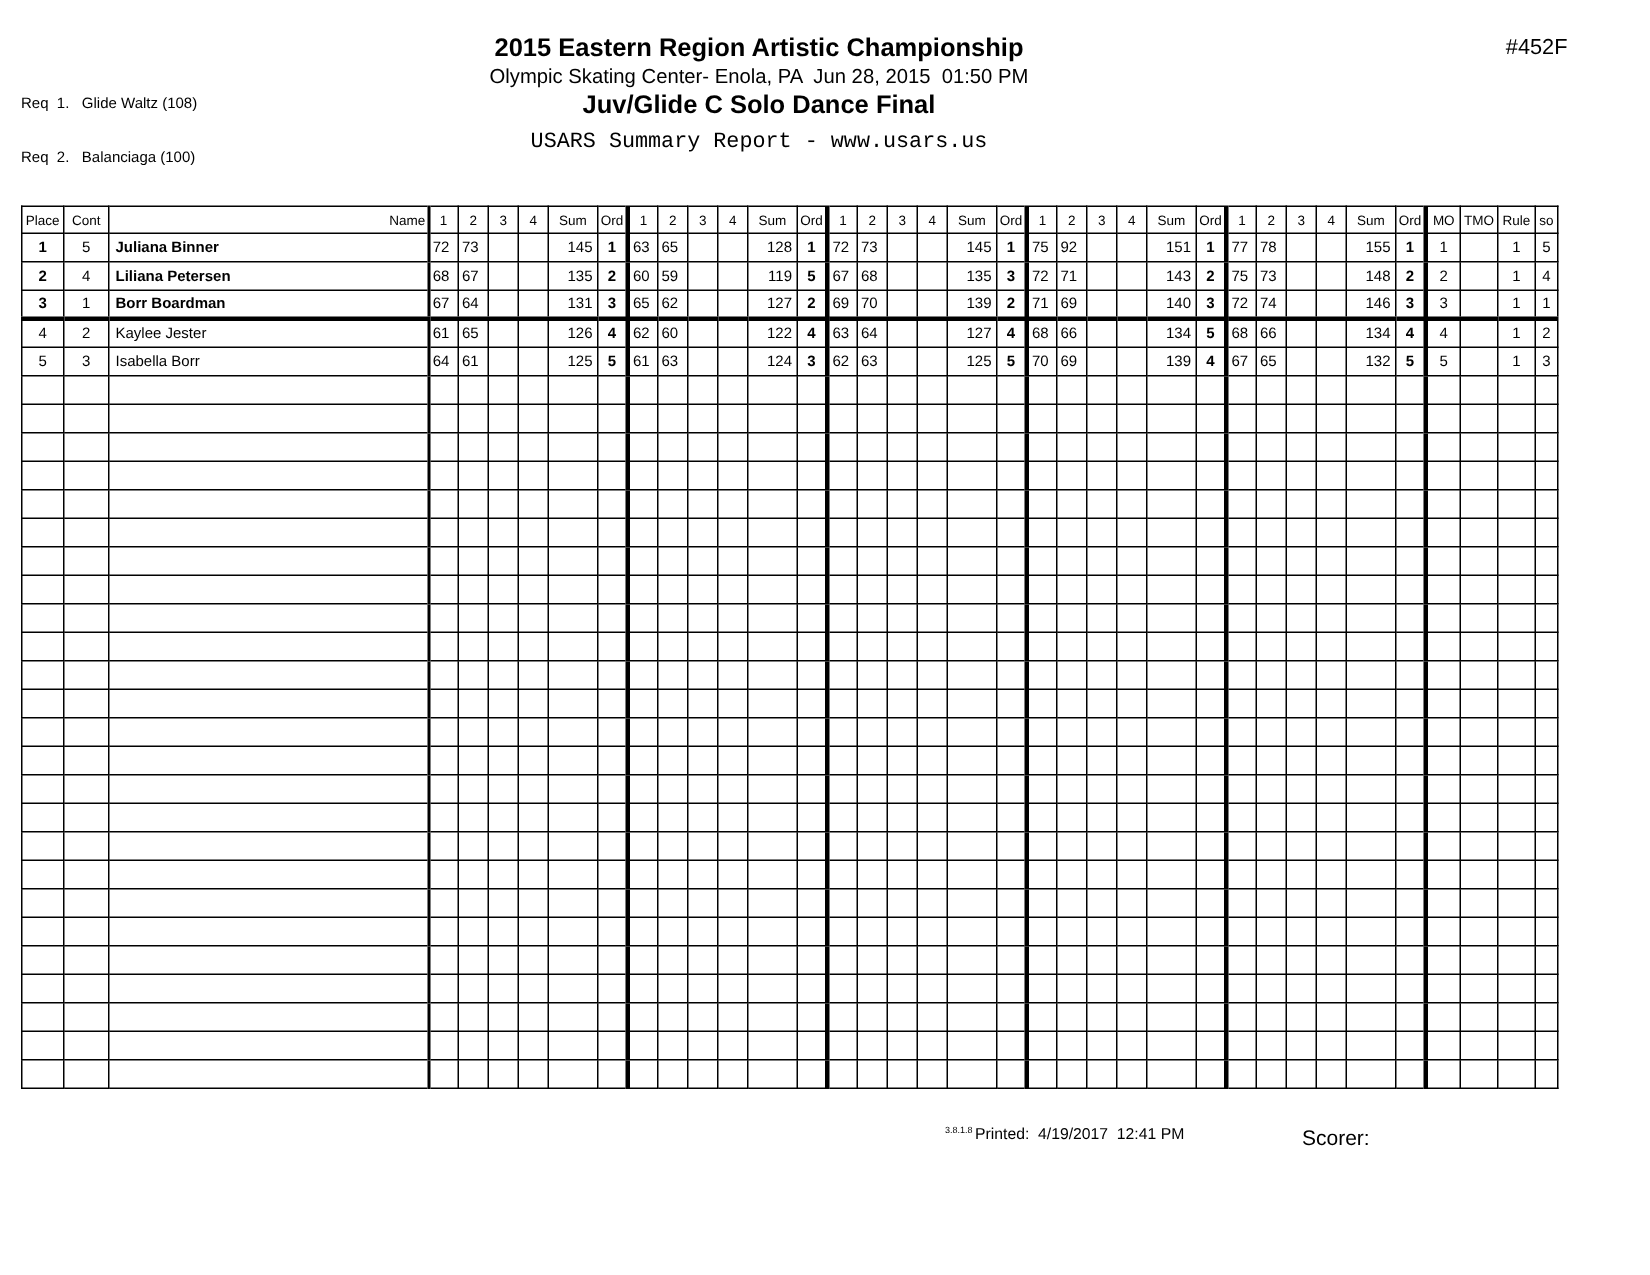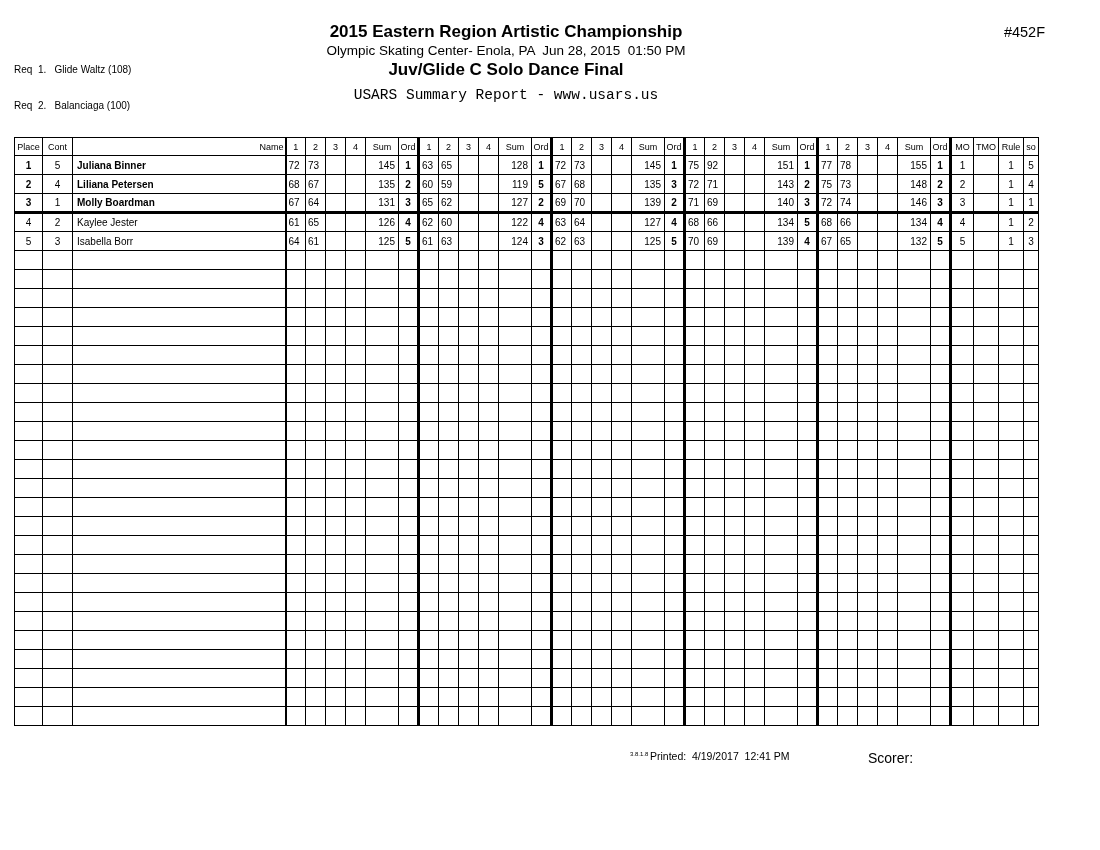--- a/index.html
+++ b/index.html
@@ -260,21 +260,21 @@
         <td class="sum">148</td>
         <td class="ord b thickR">2</td>
         <td class="c">2</td>
         <td class="c"></td>
         <td class="c">1</td>
         <td class="c">4</td>
       </tr>
       <tr class="cut">
         <td class="c b">3</td>
         <td class="c">1</td>
-        <td class="left b">Molly Boardman</td>
+        <td class="left b">Borr Boardman</td>
         <td class="s thickL">67</td>
         <td class="s">64</td>
         <td class="s"></td>
         <td class="s"></td>
         <td class="sum">131</td>
         <td class="ord b thickR">3</td>
         <td class="s thickL">65</td>
         <td class="s">62</td>
         <td class="s"></td>
         <td class="s"></td>

